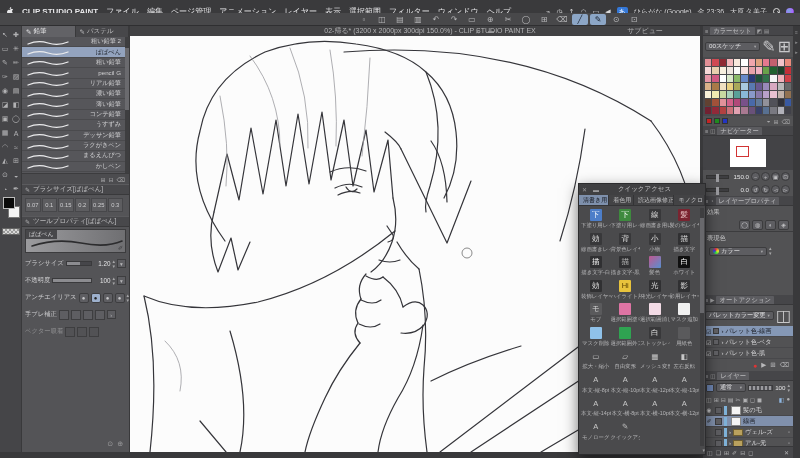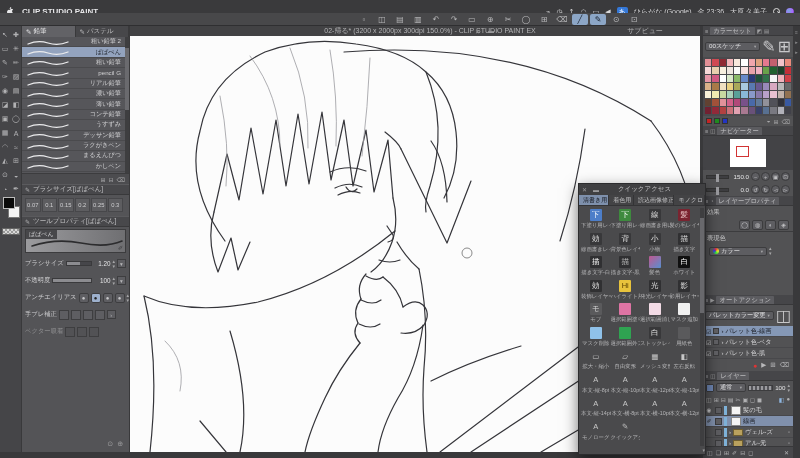--- a/index.html
+++ b/index.html
@@ -150,20 +150,33 @@
 <body>
 
 <div id="menubar" class="abs">
   <span class="apple-ic">
       <svg width="8" height="9" viewBox="0 0 8 9">
         <path d="M4.2 2.2c.9-.8 2.2-.7 2.9.2-.8.5-1.1 1.2-1 2 .1.9.6 1.4 1.2 1.7-.4 1-1.1 2-1.9 2-.5 0-.7-.3-1.3-.3s-.8.3-1.3.3C2 8.1 1 6.6 1 5.1c0-1.5.9-2.4 1.9-2.4.5 0 .9.3 1.3.3z" fill="#e8e8ea"></path>
         <path d="M4.9 1.4C5.2.9 5.2.4 5.1 0c-.5.1-1 .4-1.2.9-.3.4-.3.9-.2 1.3.5 0 1-.3 1.2-.8z" fill="#e8e8ea"></path>
       </svg>
     </span>
   <span class="app">CLIP STUDIO PAINT</span>
+  <span style="display:flex;gap:8px">
+
+  <span class="menu">ファイル</span>
+      <span class="menu">編集</span>
+      <span class="menu">ページ管理</span>
+      <span class="menu">アニメーション</span>
+      <span class="menu">レイヤー</span>
+      <span class="menu">表示</span>
+      <span class="menu">選択範囲</span>
+      <span class="menu">フィルター</span>
+      <span class="menu">ウィンドウ</span>
+      <span class="menu">ヘルプ</span>
+    </span>
   <span class="spacer"></span>
   <span class="st">
     <span>⌁</span>
     <span>◷</span>
     <span>↥</span>
     <span>◠</span>
     <span>▭</span>
     <span>◀</span>
     <span class="ime-chip">あ</span>
     <span>ひらがな (Google)</span>

